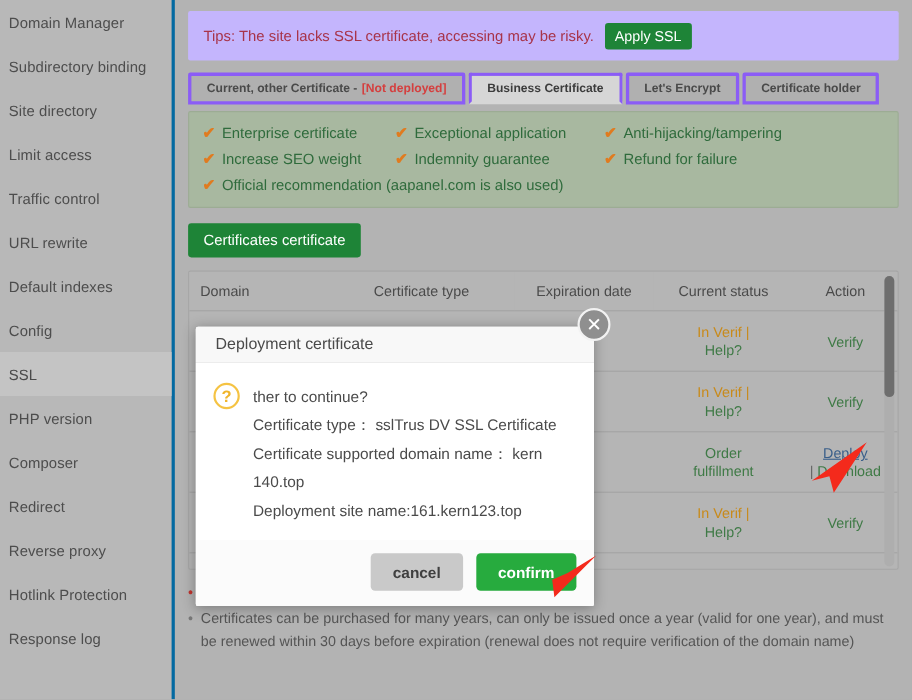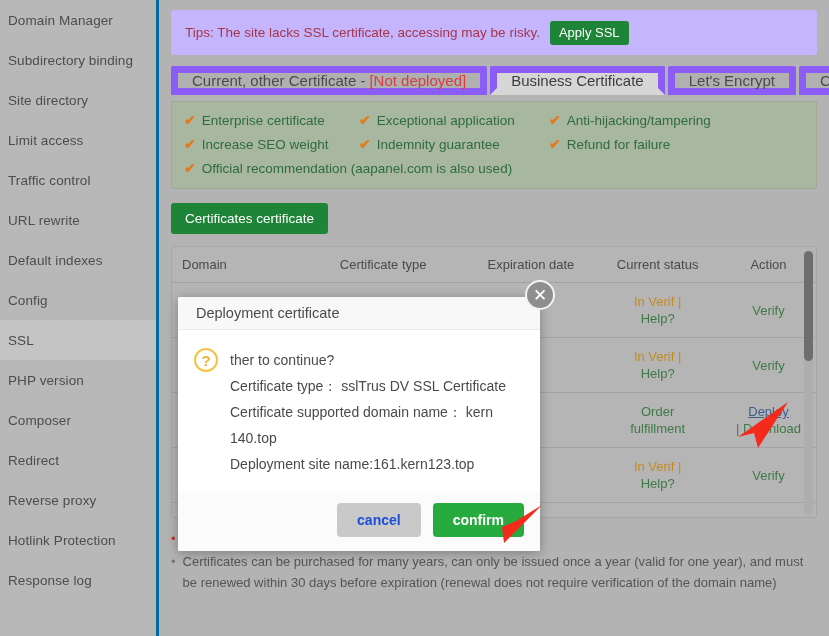--- a/index.html
+++ b/index.html
@@ -74,28 +74,29 @@
   #tabs {
     margin-top: 10px;
     display: flex;
     align-items: flex-end;
     height: 30px;
   }
   .tab {
     height: 29px;
     display: flex; align-items: center;
     padding: 0 14px;
-    font-size: 15px;
+    font-size: 11px;
     color: #4a4a4a;
     background: #b0b0b0;
-    border: 7px solid #8b5cf6;
+    border: 3px solid #8b5cf6;
     margin-right: 3px;
     border-radius: 2px 2px 0 0;
     cursor: pointer;
     white-space: nowrap;
+    font-weight: bold;
   }
   .tab.active {
     background: #d6d6d6;
     color: #3c3c3c;
     border-bottom-color: #d6d6d6;
   }
   .tab .not-deployed { color: #d43f3f; margin-left: 4px; }
 
   
   #features {
@@ -261,21 +262,21 @@
   }
   .mbtn {
     border: none;
     border-radius: 4px;
     font-size: 14px;
     font-weight: bold;
     padding: 9px 20px;
     cursor: pointer;
     font-family: "Liberation Sans", sans-serif;
   }
-  #cancel-button { background: #c9c9c9; color: #1d4ed8; margin-right: 12px; }
+  #cancel-button { background: #c9c9c9; color: #404040; margin-right: 12px; }
   #confirm-button { background: #27ab3e; color: #ffffff; }
 
   #modal-close {
     position: absolute;
     right: -15px; top: -17px;
     width: 30px; height: 30px;
     border-radius: 50%;
     background: #8f8f8f;
     border: 2px solid #f2f2f2;
     color: #ffffff;

